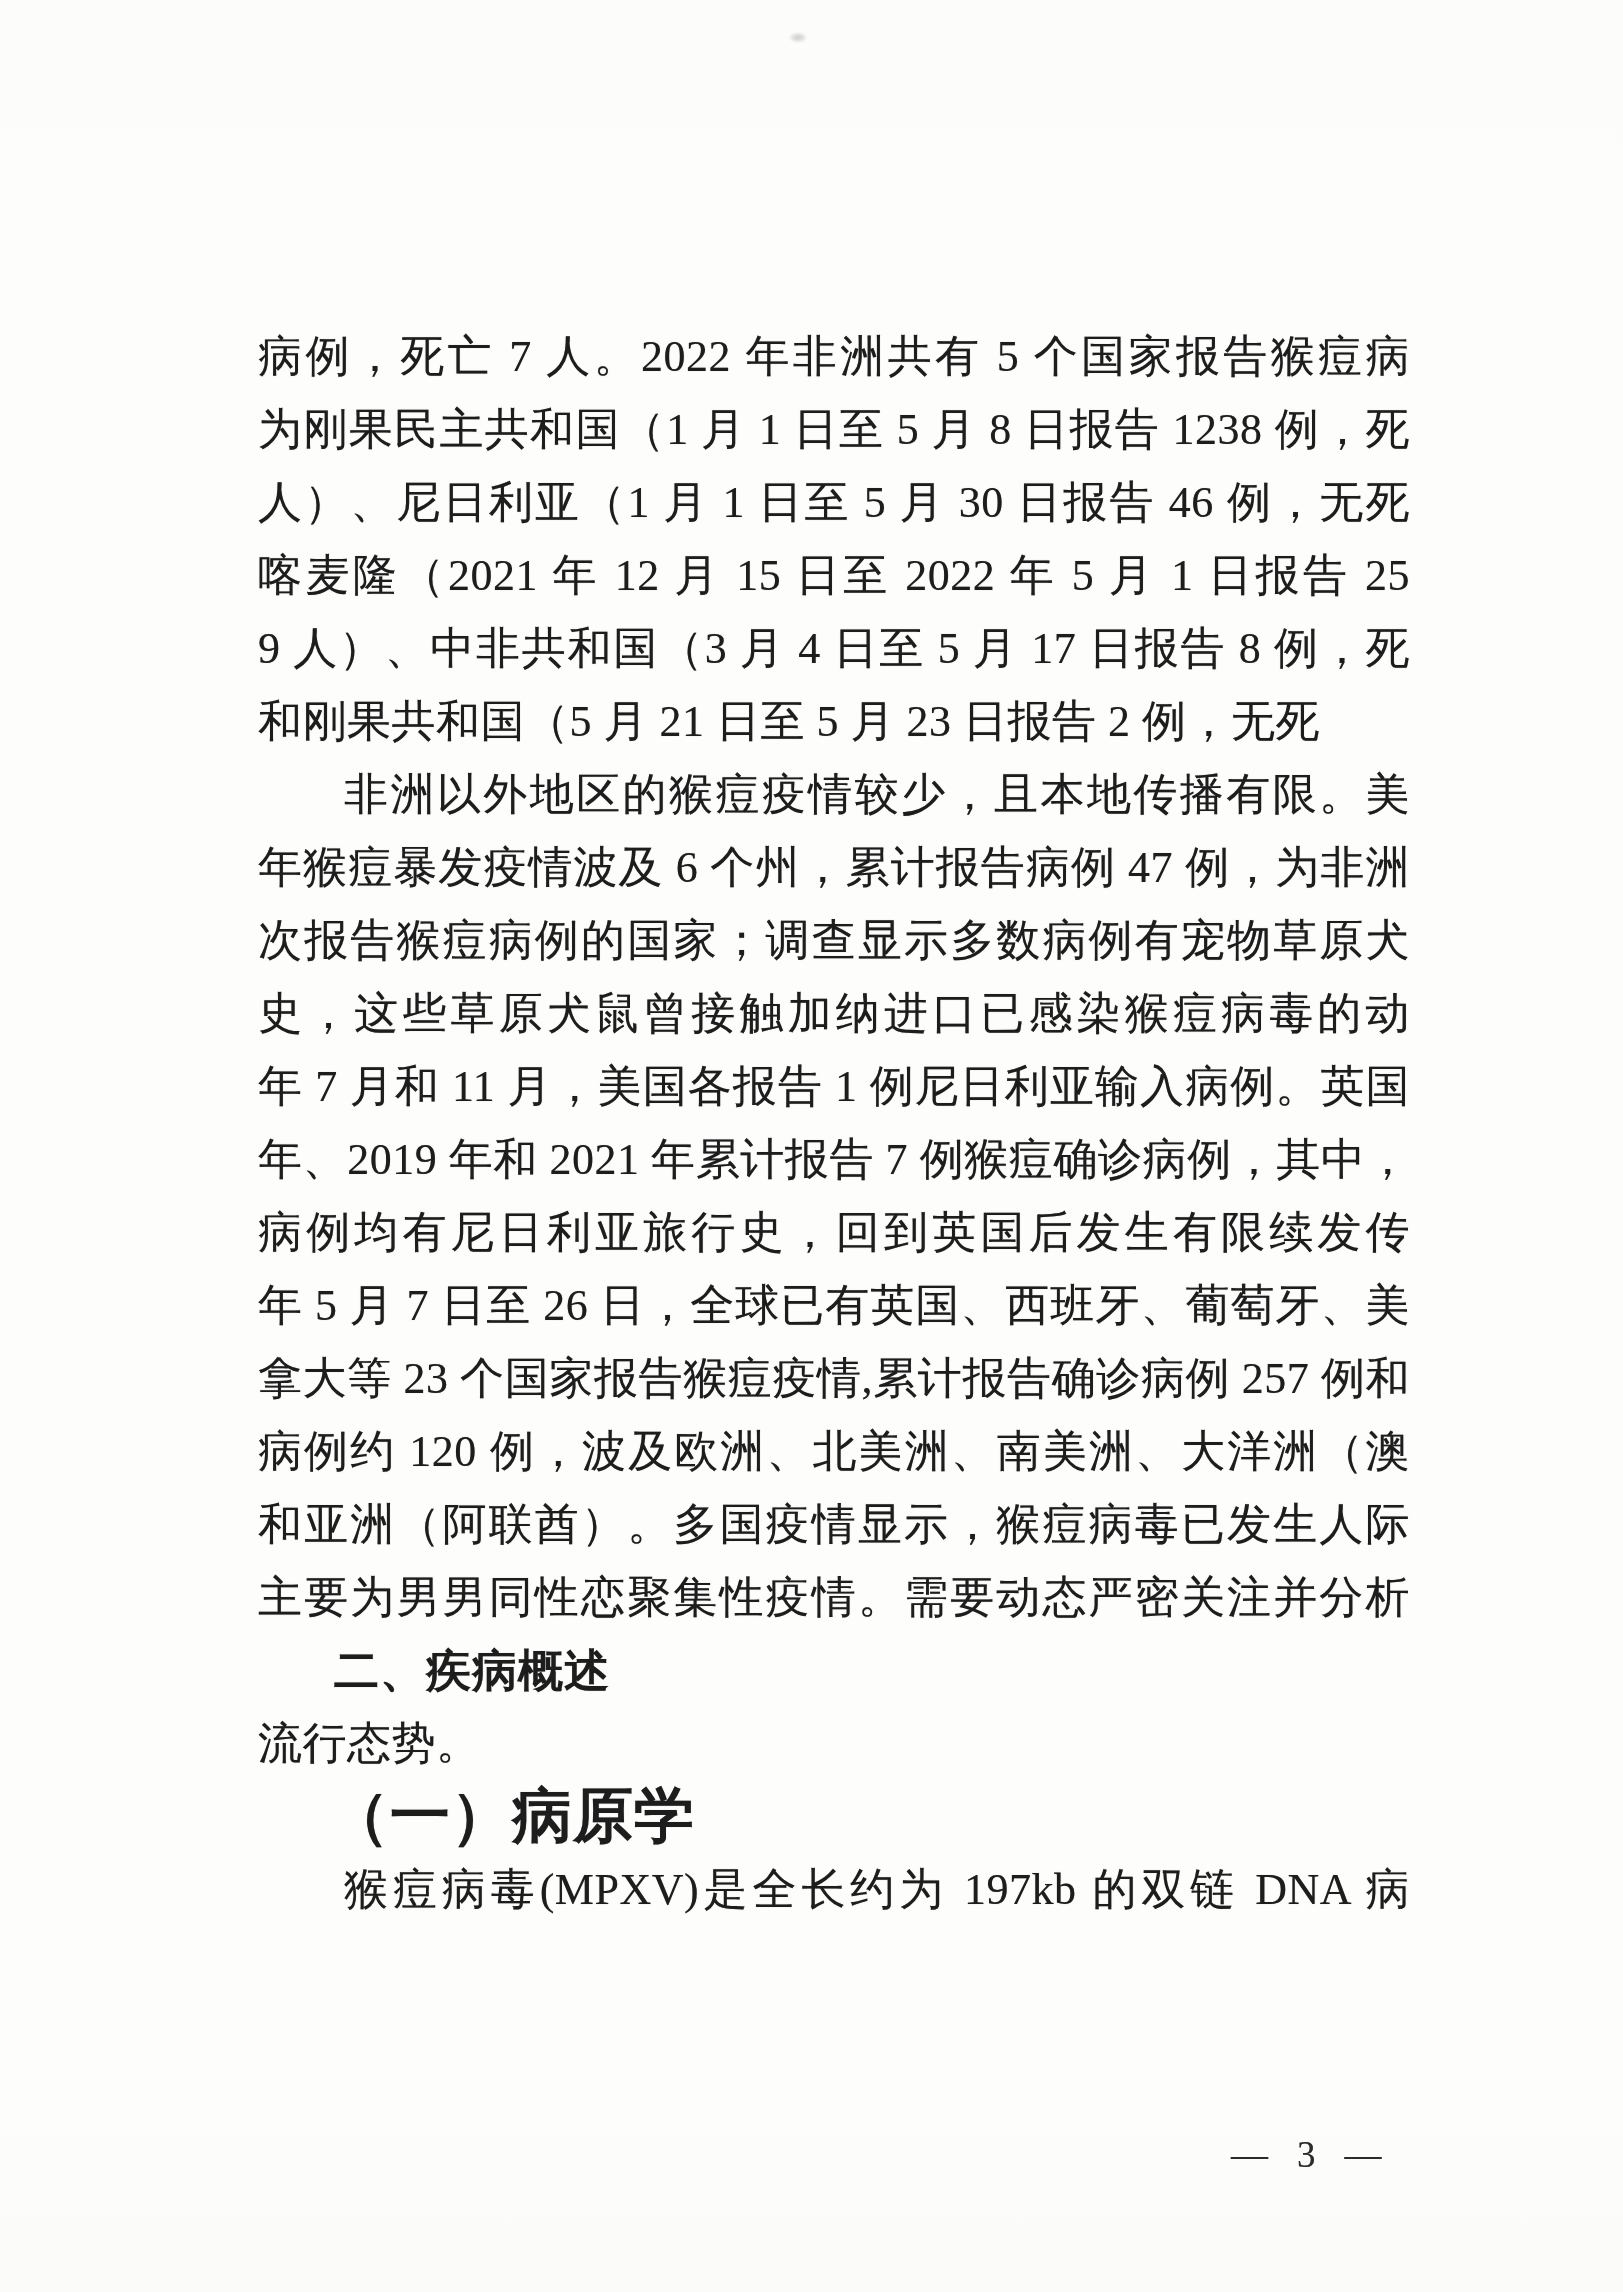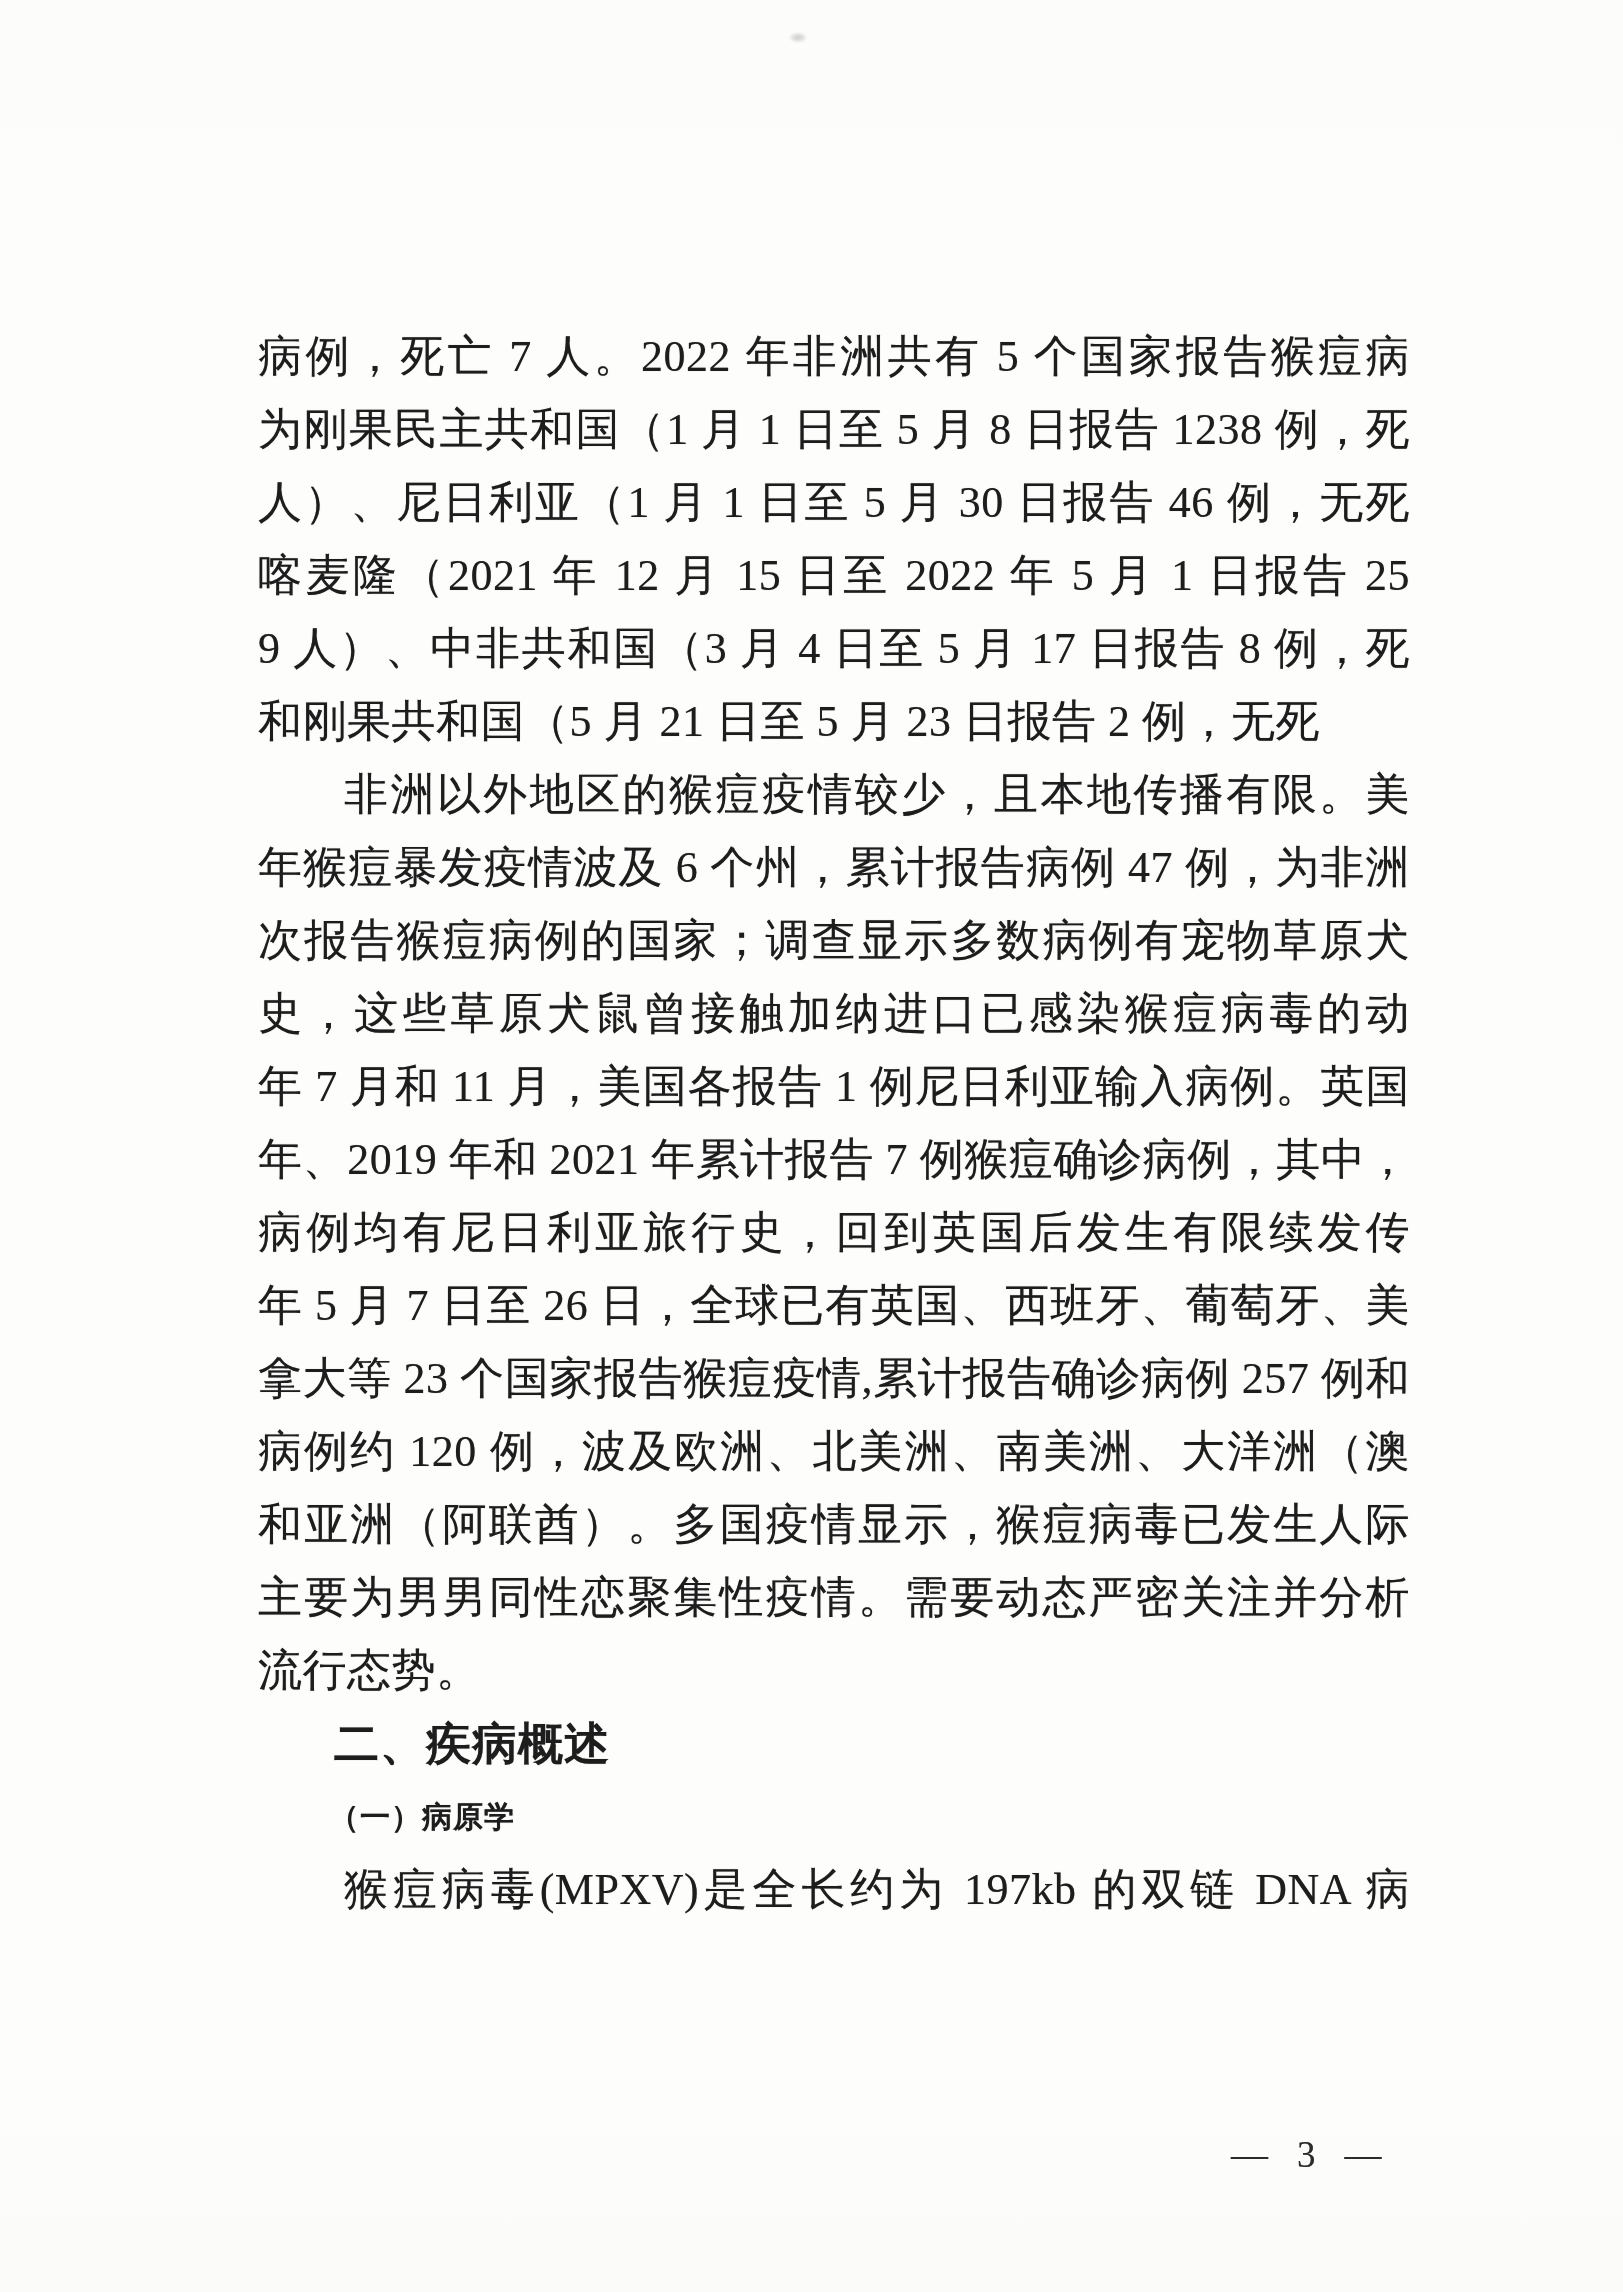--- a/index.html
+++ b/index.html
@@ -56,21 +56,21 @@
   .line.h1 {
     font-family: "Liberation Sans", "DejaVu Sans", sans-serif;
     font-weight: bold;
     text-indent: 76px;
     font-size: 45px;
     letter-spacing: 1px;
   }
   .line.h2 {
     font-weight: bold;
     text-indent: 71px;
-    font-size: 30px;
+    font-size: 60px;
     letter-spacing: 1px;
   }
   .page-footer {
     position: absolute;
     left: 1231px;
     top: 2133px;
     font-size: 37px;
     color: #2b2b2b;
     letter-spacing: 2px;
     word-spacing: 15.7px;
@@ -96,22 +96,22 @@
     <div class="line just">次报告猴痘病例的国家；调查显示多数病例有宠物草原犬鼠接触</div>
     <div class="line just">史，这些草原犬鼠曾接触加纳进口已感染猴痘病毒的动物。2021</div>
     <div class="line just">年 7 月和 11 月，美国各报告 1 例尼日利亚输入病例。英国于 2018</div>
     <div class="line just">年、2019 年和 2021 年累计报告 7 例猴痘确诊病例，其中，输入</div>
     <div class="line just">病例均有尼日利亚旅行史，回到英国后发生有限续发传播。2022</div>
     <div class="line just">年 5 月 7 日至 26 日，全球已有英国、西班牙、葡萄牙、美国、加</div>
     <div class="line just">拿大等 23 个国家报告猴痘疫情,累计报告确诊病例 257 例和疑似</div>
     <div class="line just">病例约 120 例，波及欧洲、北美洲、南美洲、大洋洲（澳大利亚）</div>
     <div class="line just">和亚洲（阿联酋）。多国疫情显示，猴痘病毒已发生人际传播，</div>
     <div class="line just">主要为男男同性恋聚集性疫情。需要动态严密关注并分析感染和</div>
+    <div class="line left h1">二、疾病概述</div>
     <div class="line left">流行态势。</div>
-    <div class="line left h1">二、疾病概述</div>
     <div class="line left h2">（一）病原学</div>
     <div class="line just indent">猴痘病毒(MPXV)是全长约为 197kb 的双链 DNA 病毒，属于痘</div>
   </div>
 
   <div class="page-footer">— 3 —</div>
 
 </div>
 
 
 </body></html>

